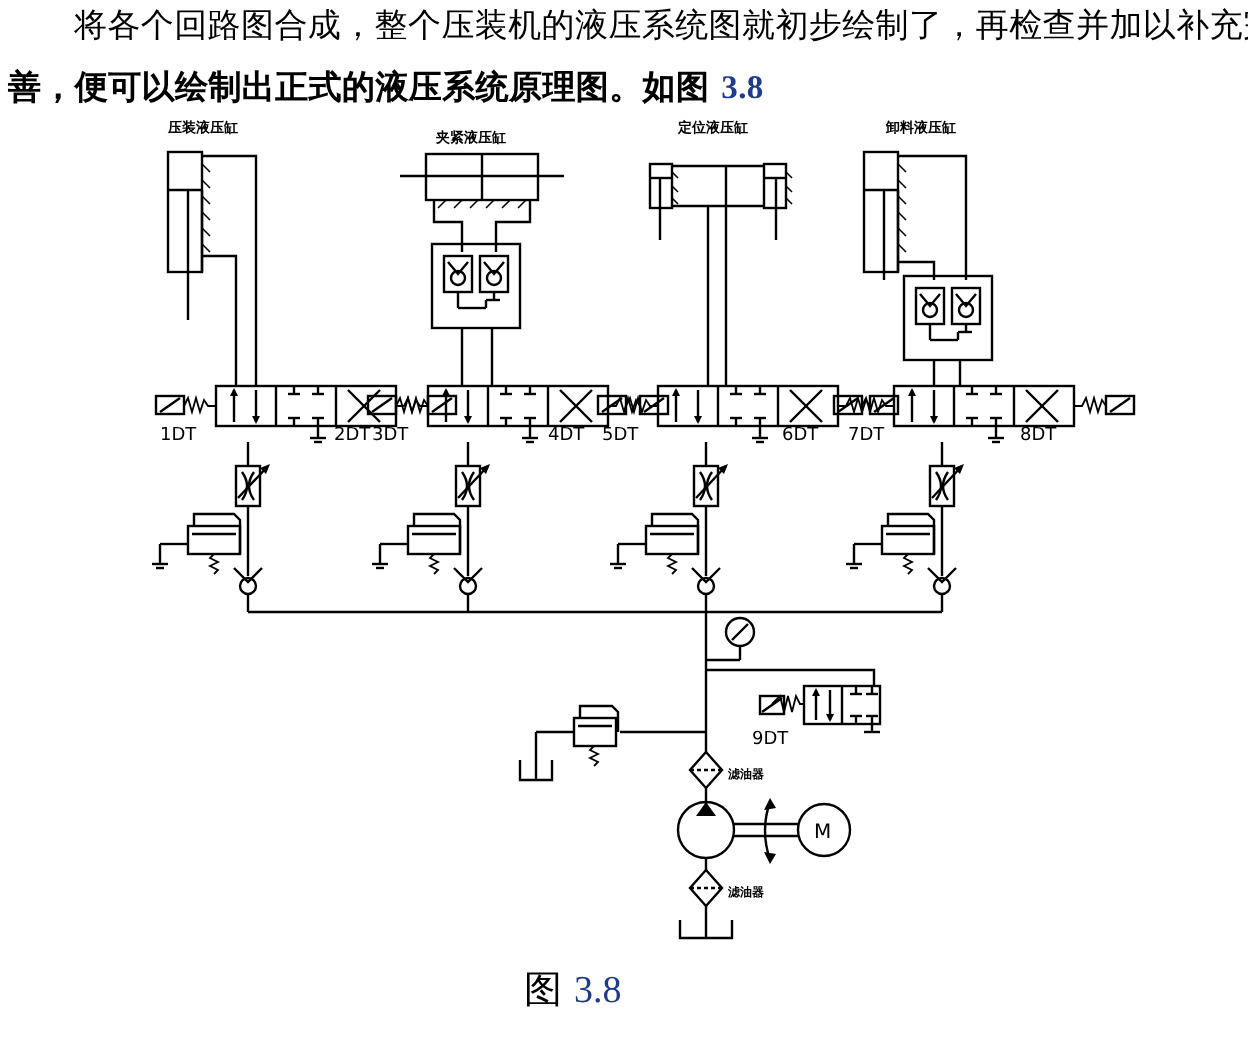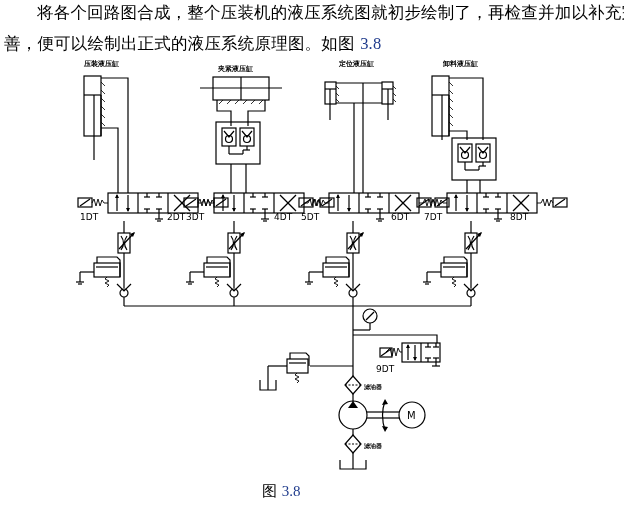--- a/index.html
+++ b/index.html
@@ -1,22 +1,22 @@
 <!DOCTYPE html>
 <html><head>
 <meta charset="utf-8">
 <style>
   html, body { margin: 0; padding: 0; background: #ffffff; }
   body { width: 624px; height: 523px; position: relative; overflow: hidden;
          font-family: "DejaVu Sans", sans-serif; color: #000; }
   .para { position: absolute; left: 4px; font-size: 16.5px; line-height: 20px; white-space: nowrap; letter-spacing: 0.2px; }
   .p1 { top: 3px; left: 37px; }
-  .p2 { top: 34px; }
+  .p2 { top: 34px; font-weight: bold; }
   .fig-ref { color: #1f3b8c; font-family: "Liberation Serif", serif; }
-  .caption { position: absolute; top: 482px; left: 262px; font-size: 15px; }
+  .caption { position: absolute; top: 482px; left: 262px; font-size: 19px; }
   .caption .num { font-family: "Liberation Serif", serif; color: #1f3b8c; }
   svg#diagram { position: absolute; left: 0; top: 0; }
   svg text { font-family: "DejaVu Sans", sans-serif; }
 </style>
 </head>
 <body>
 
 <div class="para p1">将各个回路图合成，整个压装机的液压系统图就初步绘制了，再检查并加以补充完</div>
 <div class="para p2"><span>善，便可以绘制出正式的液压系统原理图。如图 </span><span class="fig-ref">3.8</span></div>
 

